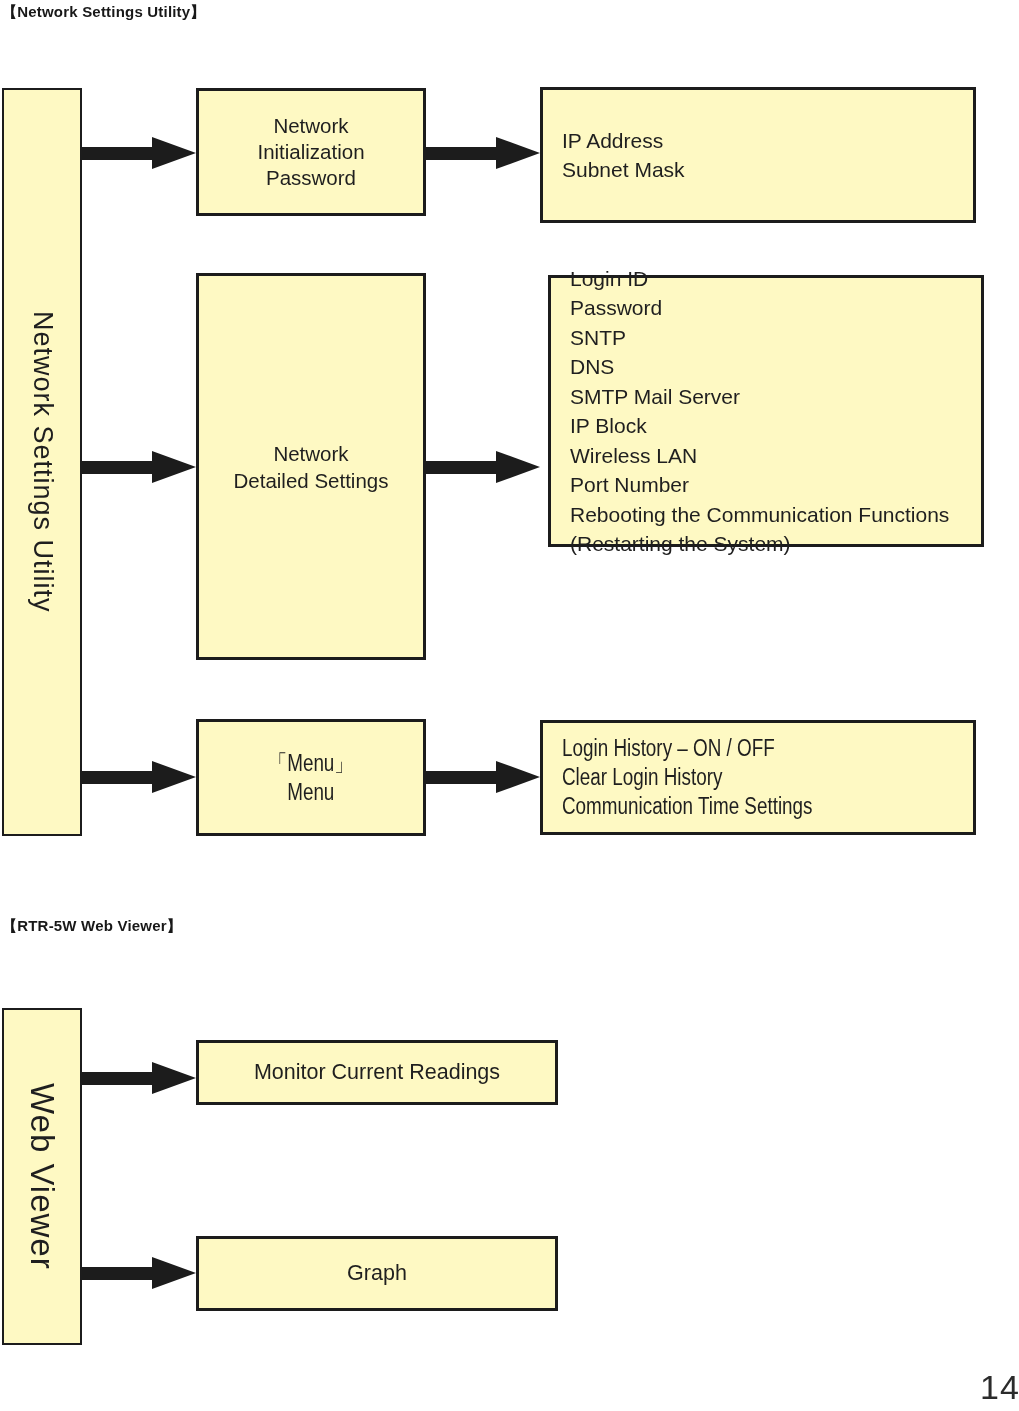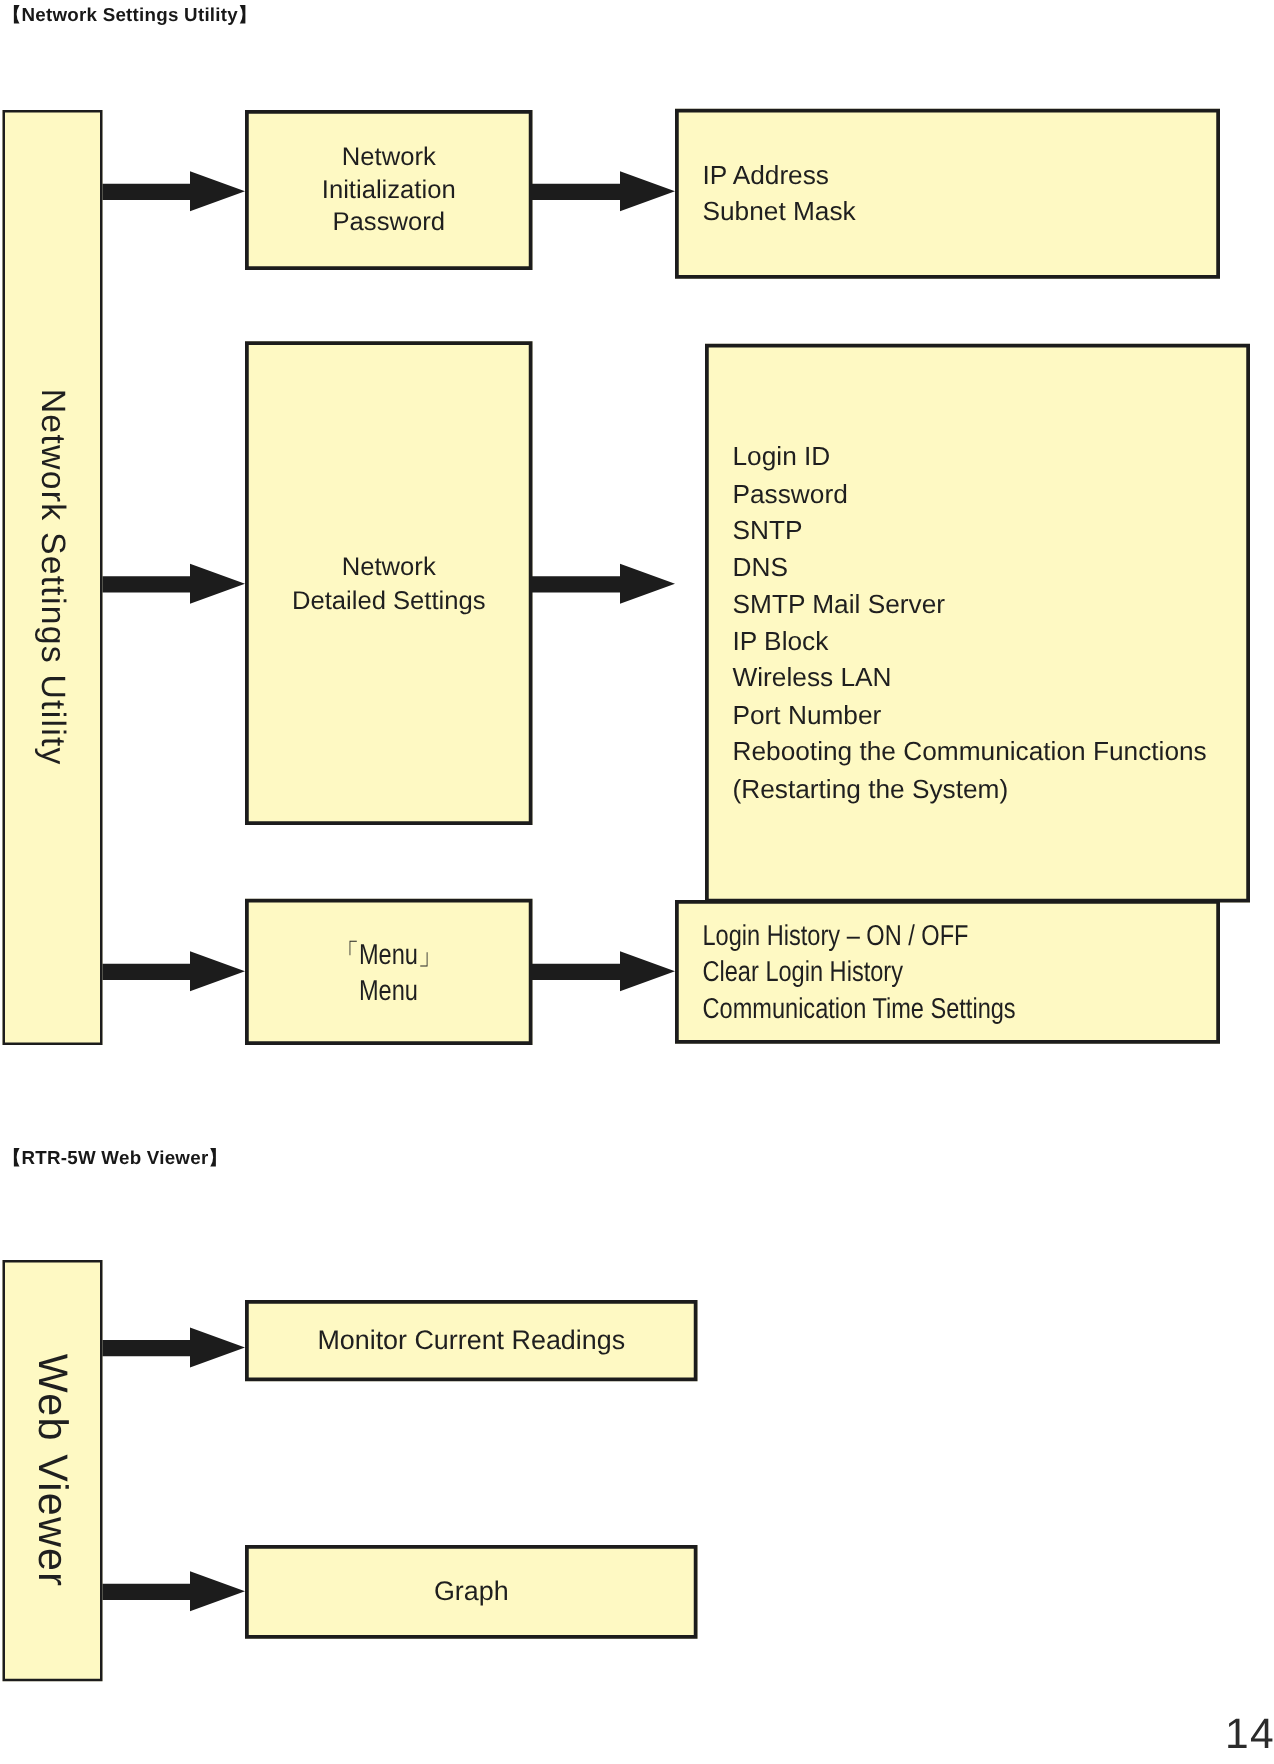--- a/index.html
+++ b/index.html
@@ -125,21 +125,21 @@
       <div class="line">Network</div>
       <div class="line">Detailed Settings</div>
     </div>
 </div>
 
 <div class="arrow" style="left:425px; top:451px; width:115px;">
   <div class="shaft"></div>
   <div class="head"></div>
 </div>
 
-<div class="box leftpad" style="left:564px; top:275px; width:436px; height:447px;">
+<div class="box leftpad" style="left:548px; top:275px; width:436px; height:272px;">
   <div class="lines detail-lines">
       <div class="line">Login ID</div>
       <div class="line">Password</div>
       <div class="line">SNTP</div>
       <div class="line">DNS</div>
       <div class="line">SMTP Mail Server</div>
       <div class="line">IP Block</div>
       <div class="line">Wireless LAN</div>
       <div class="line">Port Number</div>
       <div class="line">Rebooting the Communication Functions</div>

